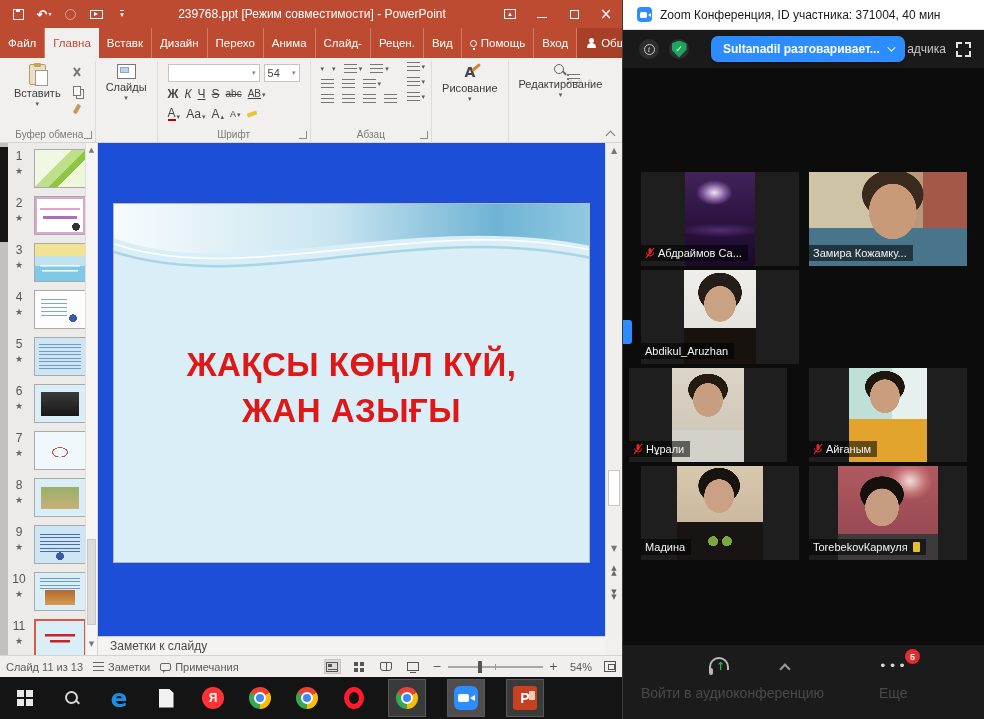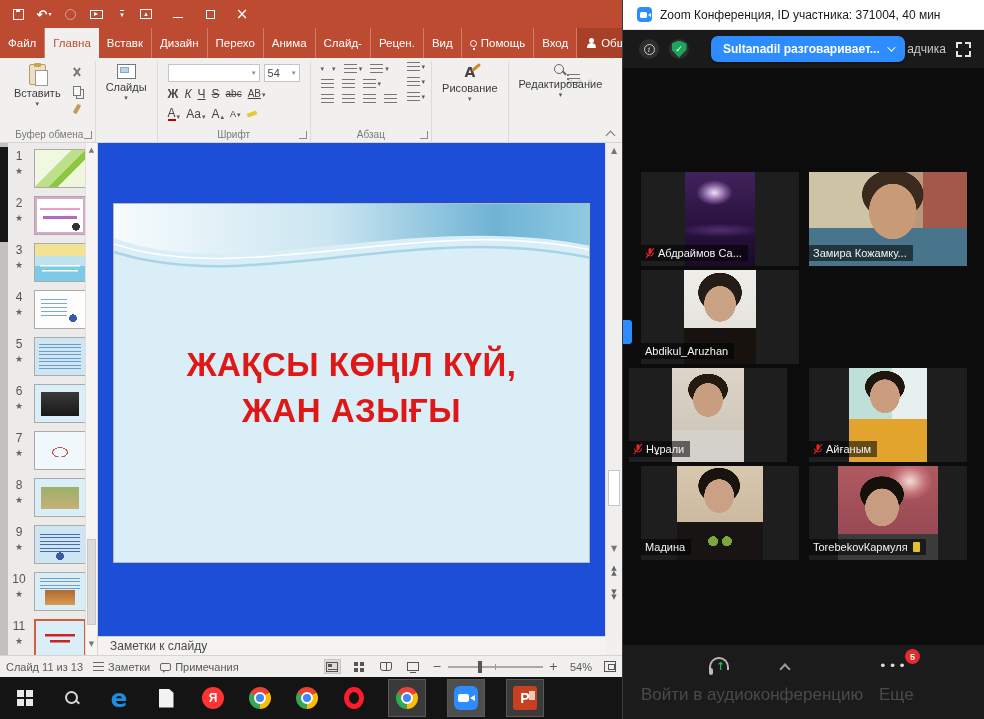--- a/index.html
+++ b/index.html
@@ -206,21 +206,21 @@
   .v6{width:86px;background:radial-gradient(ellipse 15px 17px at 49% 32%,#CAA184 98%,transparent),radial-gradient(ellipse 21px 18px at 49% 21%,#191310 98%,transparent),radial-gradient(circle 5px at 42% 80%,#7AA83C 98%,transparent),radial-gradient(circle 5px at 58% 80%,#7AA83C 98%,transparent),linear-gradient(0deg,#181414 0 40%,transparent 40%),linear-gradient(180deg,#D8C8AE,#C3B096);}
   .v7{width:100px;background:radial-gradient(ellipse 17px 19px at 44% 44%,#C89C80 98%,transparent),radial-gradient(ellipse 22px 18px at 44% 30%,#16100C 98%,transparent),radial-gradient(ellipse 30px 26px at 72% 16%,#F2DCD8,rgba(220,140,140,.5) 50%,transparent 75%),linear-gradient(0deg,#3C3A3A 0 28%,transparent 28%),linear-gradient(180deg,#B05A60,#8E4350);}
   .nametag{position:absolute;left:0;bottom:5px;display:flex;align-items:center;gap:3px;background:rgba(0,0,0,.55);padding:2px 6px 2px 4px;font-size:11px;color:#F2F2F2;max-width:150px;white-space:nowrap;}
   .react{width:7px;height:10px;background:#E2C12C;border-radius:1px;margin-left:2px;}
   .bluefrag{position:absolute;left:0;top:252px;width:9px;height:24px;background:#2D8CFF;border-radius:0 3px 3px 0;}
 
   .zbottom{position:absolute;left:0;bottom:0;width:100%;height:74px;background:#1B1B1B;}
   .hp{position:absolute;left:86px;top:12px;width:20px;height:13px;border:2px solid #B9B9B9;border-bottom:none;border-radius:10px 10px 0 0;}
   .hp::before{content:"";position:absolute;left:-2px;bottom:-5px;width:4px;height:7px;background:#B9B9B9;border-radius:2px;}
   .hp::after{content:"↑";position:absolute;left:5px;top:1px;color:#1DB954;font-size:11px;font-weight:bold;font-family:"DejaVu Sans",sans-serif;}
-  .zb-lbl{position:absolute;font-size:17px;color:#4A4A4A;}
+  .zb-lbl{position:absolute;font-size:14px;color:#4A4A4A;}
   .chev-up{position:absolute;left:158px;top:20px;width:8px;height:8px;border-left:2px solid #9A9A9A;border-top:2px solid #9A9A9A;transform:rotate(45deg);}
   .dots{position:absolute;left:256px;top:13px;color:#D8D8D8;font-size:13px;letter-spacing:2px;font-family:"DejaVu Sans",sans-serif;}
   .dots::before{content:"•••";}
   .badge{position:absolute;left:282px;top:4px;width:15px;height:15px;border-radius:50%;background:#E02D2D;color:#fff;font-size:9px;font-weight:bold;display:flex;align-items:center;justify-content:center;}
 </style>
 </head>
 <body>
 
 <div id="screen">
 
@@ -238,20 +238,21 @@
         <span class="qi dim">
             <span class="circ"></span>
           </span>
         <span class="qi">
             <span class="pres-sh"></span>
           </span>
         <span class="qi">
             <span class="qmore ic">▾</span>
           </span>
       </div>
+      <span class="ttl">239768.ppt [Режим совместимости] - PowerPoint</span>
       <div class="winctl">
         <span class="wb">
             <span class="rdo-sh ic">▴</span>
           </span>
         <span class="wb">
             <span class="min-sh"></span>
           </span>
         <span class="wb">
             <span class="max-sh"></span>
           </span>

